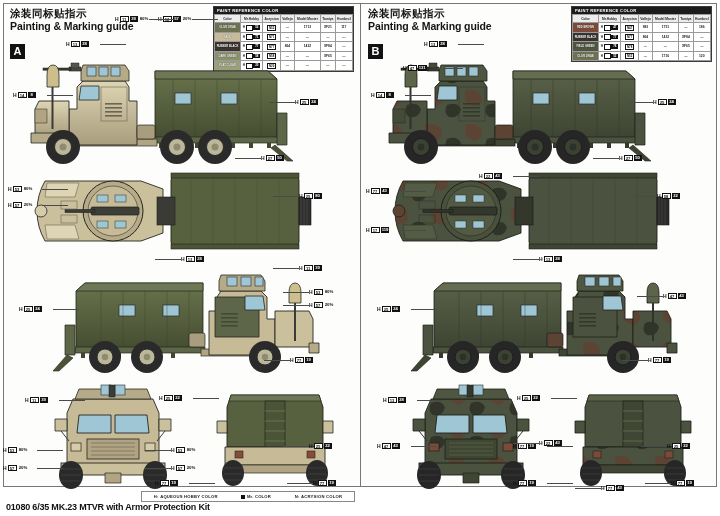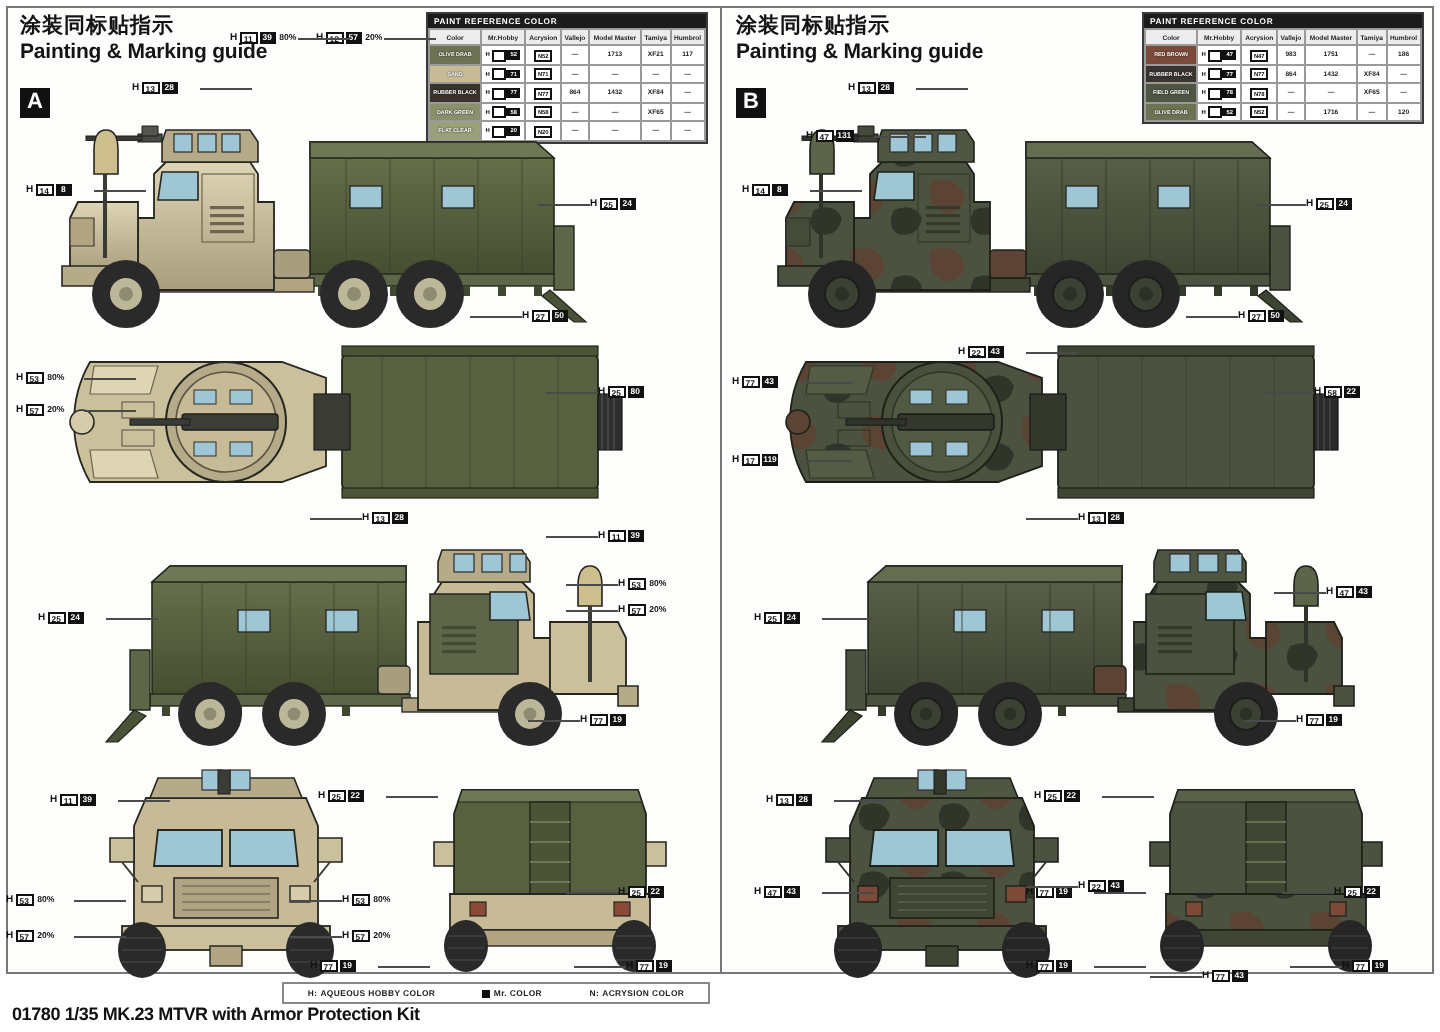--- a/index.html
+++ b/index.html
@@ -1210,16 +1210,16 @@
       </div>
       <div class="lg">
         <span class="sq"></span>
         <span>Mr. COLOR</span>
       </div>
       <div class="lg">
         <span>N:</span>
         <span>ACRYSION COLOR</span>
       </div>
     </div>
-  <div class="footer-title">01780 1/35 MK.23 MTVR with Armor Protection Kit</div>
+  <div class="footer-title">01080 6/35 MK.23 MTVR with Armor Protection Kit</div>
   <div class="corner-mark"></div>
 
 </div>
 
 </body></html>

